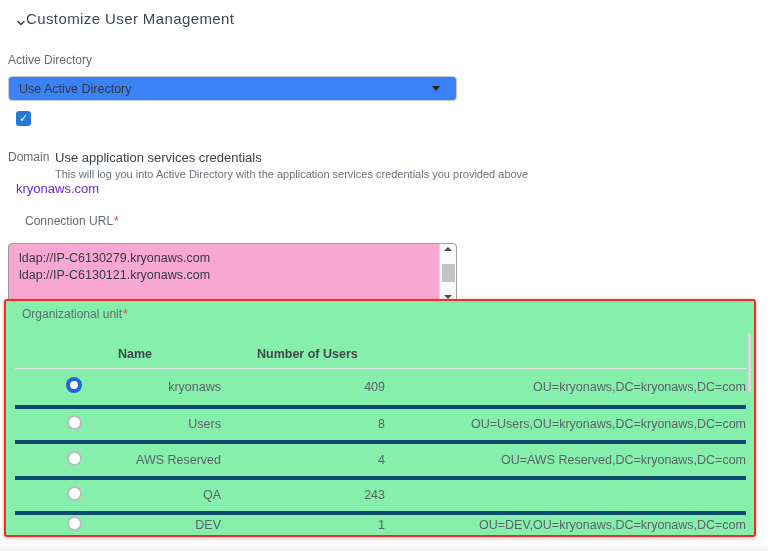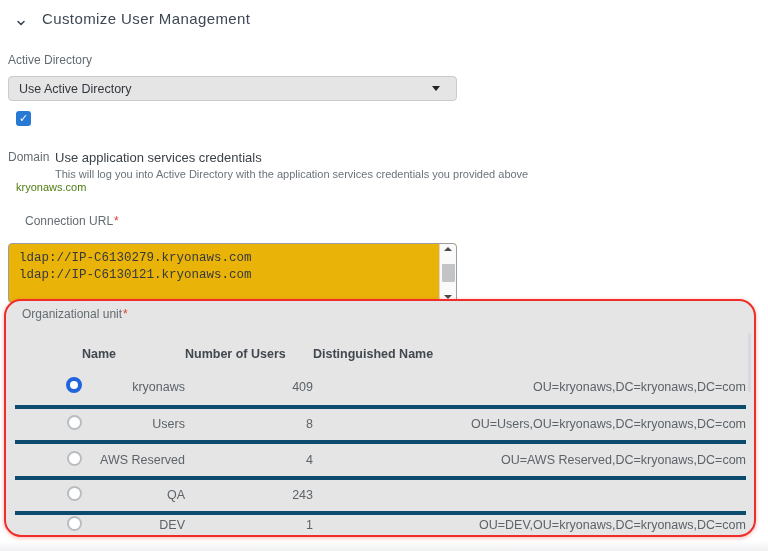--- a/index.html
+++ b/index.html
@@ -3,68 +3,68 @@
 <meta charset="utf-8">
 <style>
   * { margin:0; padding:0; box-sizing:border-box; }
   html,body { background:#fff; }
   body { font-family:"Liberation Sans", sans-serif; }
   #screen {
     position:relative; width:768px; height:551px; background:#fff; overflow:hidden;
     color:#3c4249;
   }
   
-  .section-header { position:absolute; left:16px; top:10px; display:flex; align-items:center; gap:16px; }
+  .section-header { position:absolute; left:16px; top:10px; display:flex; align-items:center; }
   .chev { width:10px; height:10px; display:inline-block; }
   .section-title { font-size:15px; letter-spacing:.4px; color:#3d4854; }
   
   .field-label { position:absolute; font-size:12px; color:#636c73; }
   .req { color:#e03c31; margin-left:1px; }
   
   .select-box {
     position:absolute; left:8px; top:76px; width:449px; height:25px;
-    border:1px solid #c9cbcd; border-radius:4px; background:#e5e5e5;
+    border:1px solid #c9cbcd; border-radius:4px; background:#3b82f6;
     display:flex; align-items:center; padding:0 10px; cursor:pointer;
   }
   .select-box .sel-text { font-size:12.5px; color:#33383d; flex:1; }
   .caret-down { width:0; height:0; border-left:4px solid transparent; border-right:4px solid transparent; border-top:5px solid #222; margin-right:6px; }
   
   .checkbox-row { position:absolute; left:16px; top:110px; display:flex; }
   .checkbox {
     width:15px; height:15px; border-radius:3px; background:#2779d4; flex:none;
     display:flex; align-items:center; justify-content:center; color:#fff; font-size:11px; line-height:1;
     margin-top:1px; cursor:pointer;
   }
   .checkbox-texts { margin-left:24px;margin-top:40px; }
   .checkbox-label { font-size:13px; color:#3b4248; }
   .checkbox-desc { font-size:11px; color:#6b737a; margin-top:3px; }
   
-  .domain-value { position:absolute; left:16px; top:181px; font-size:11px; color:#4d7c0f; }
+  .domain-value { position:absolute; left:16px; top:181px; font-size:13px; color:#6d28d9; }
   
   .url-area {
     position:absolute; left:8px; top:243px; width:449px; height:60px;
-    background:#eab308; border:1px solid #9b9da0; border-radius:4px; overflow:hidden;font-family:Liberation Mono, monospace;
+    background:#f9a8d4; border:1px solid #9b9da0; border-radius:4px; overflow:hidden;
   }
   .url-lines { position:absolute; left:10px; top:6px; right:22px; font-size:12.5px; color:#35393d; line-height:17px; }
   .scroll-track {
     position:absolute; right:0; top:0; bottom:0; width:17px; background:#fafafa;
     border-left:1px solid #d7d7d7; border-radius:0 3px 3px 0;
     display:flex; flex-direction:column; align-items:center; justify-content:space-between; padding:3px 0;
   }
   .arr-up { width:0; height:0; border-left:4px solid transparent; border-right:4px solid transparent; border-bottom:4px solid #4a4a4a; }
   .arr-dn { width:0; height:0; border-left:4px solid transparent; border-right:4px solid transparent; border-top:4px solid #4a4a4a; }
   .scroll-thumb { width:13px; height:18px; background:#c3c4c6; border-radius:1px; }
   
   .ou-box {
     position:absolute; left:4px; top:299px; width:752px; height:238px;
-    border:2px solid #ef2e2a; border-radius:17px; background:#e5e5e5;
+    border:2px solid #ef2e2a; border-radius:3px; background:#86efac;
     box-shadow:0 1px 4px rgba(239,46,42,.35);
   }
   .ou-label { position:absolute; left:16px; top:6px; font-size:12px; color:#636c73; }
-  .t-grid { display:grid; grid-template-columns:67px 103px 128px 1fr; align-items:center; }
+  .t-grid { display:grid; grid-template-columns:67px 103px 128px 1fr; align-items:center;gap:36px; }
   .t-head {
     position:absolute; left:9px; top:38px; width:731px; height:29px;
     font-size:12.5px; font-weight:bold; color:#42484f;
   }
   .t-rows {
     position:absolute; left:9px; top:67px; width:731px; bottom:1px;
     display:grid; grid-template-rows:repeat(4, 35.5px) 1fr;
     border-top:1px solid #e2e4e6;
   }
   .t-row { font-size:12.5px; color:#5c6369; cursor:pointer;text-align:right; }
@@ -127,21 +127,20 @@
 
   <div class="ou-box">
     <div class="ou-label">
       <span>Organizational unit</span><span class="req">*</span>
     </div>
 
     <div class="t-head t-grid">
       <div></div>
       <div>Name</div>
       <div>Number of Users</div>
-      <div>Distinguished Name</div>
     </div>
 
     <div class="t-rows">
       <div class="t-row t-grid selected">
         <div class="radio-cell"><span class="radio"></span></div>
         <div>kryonaws</div>
         <div>409</div>
         <div>OU=kryonaws,DC=kryonaws,DC=com</div>
       </div>
       <div class="t-row t-grid">

